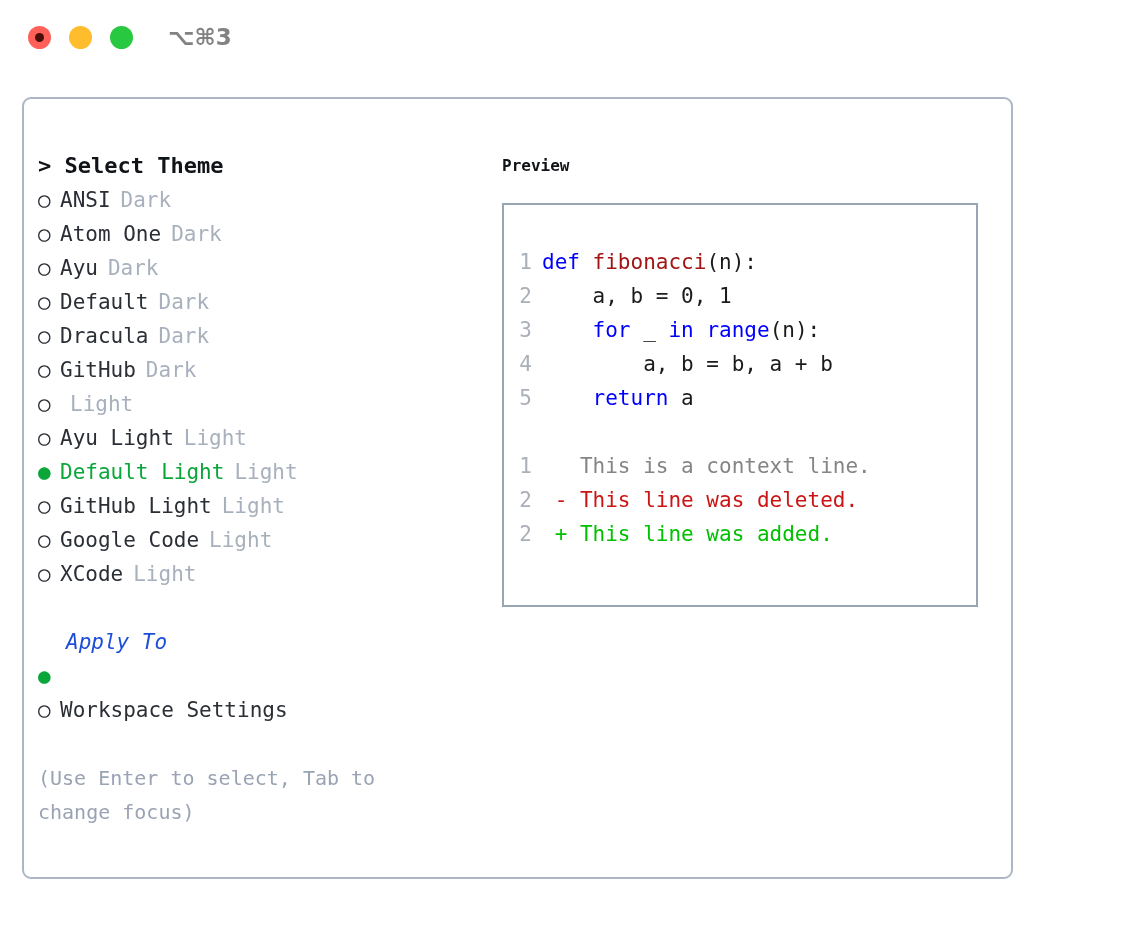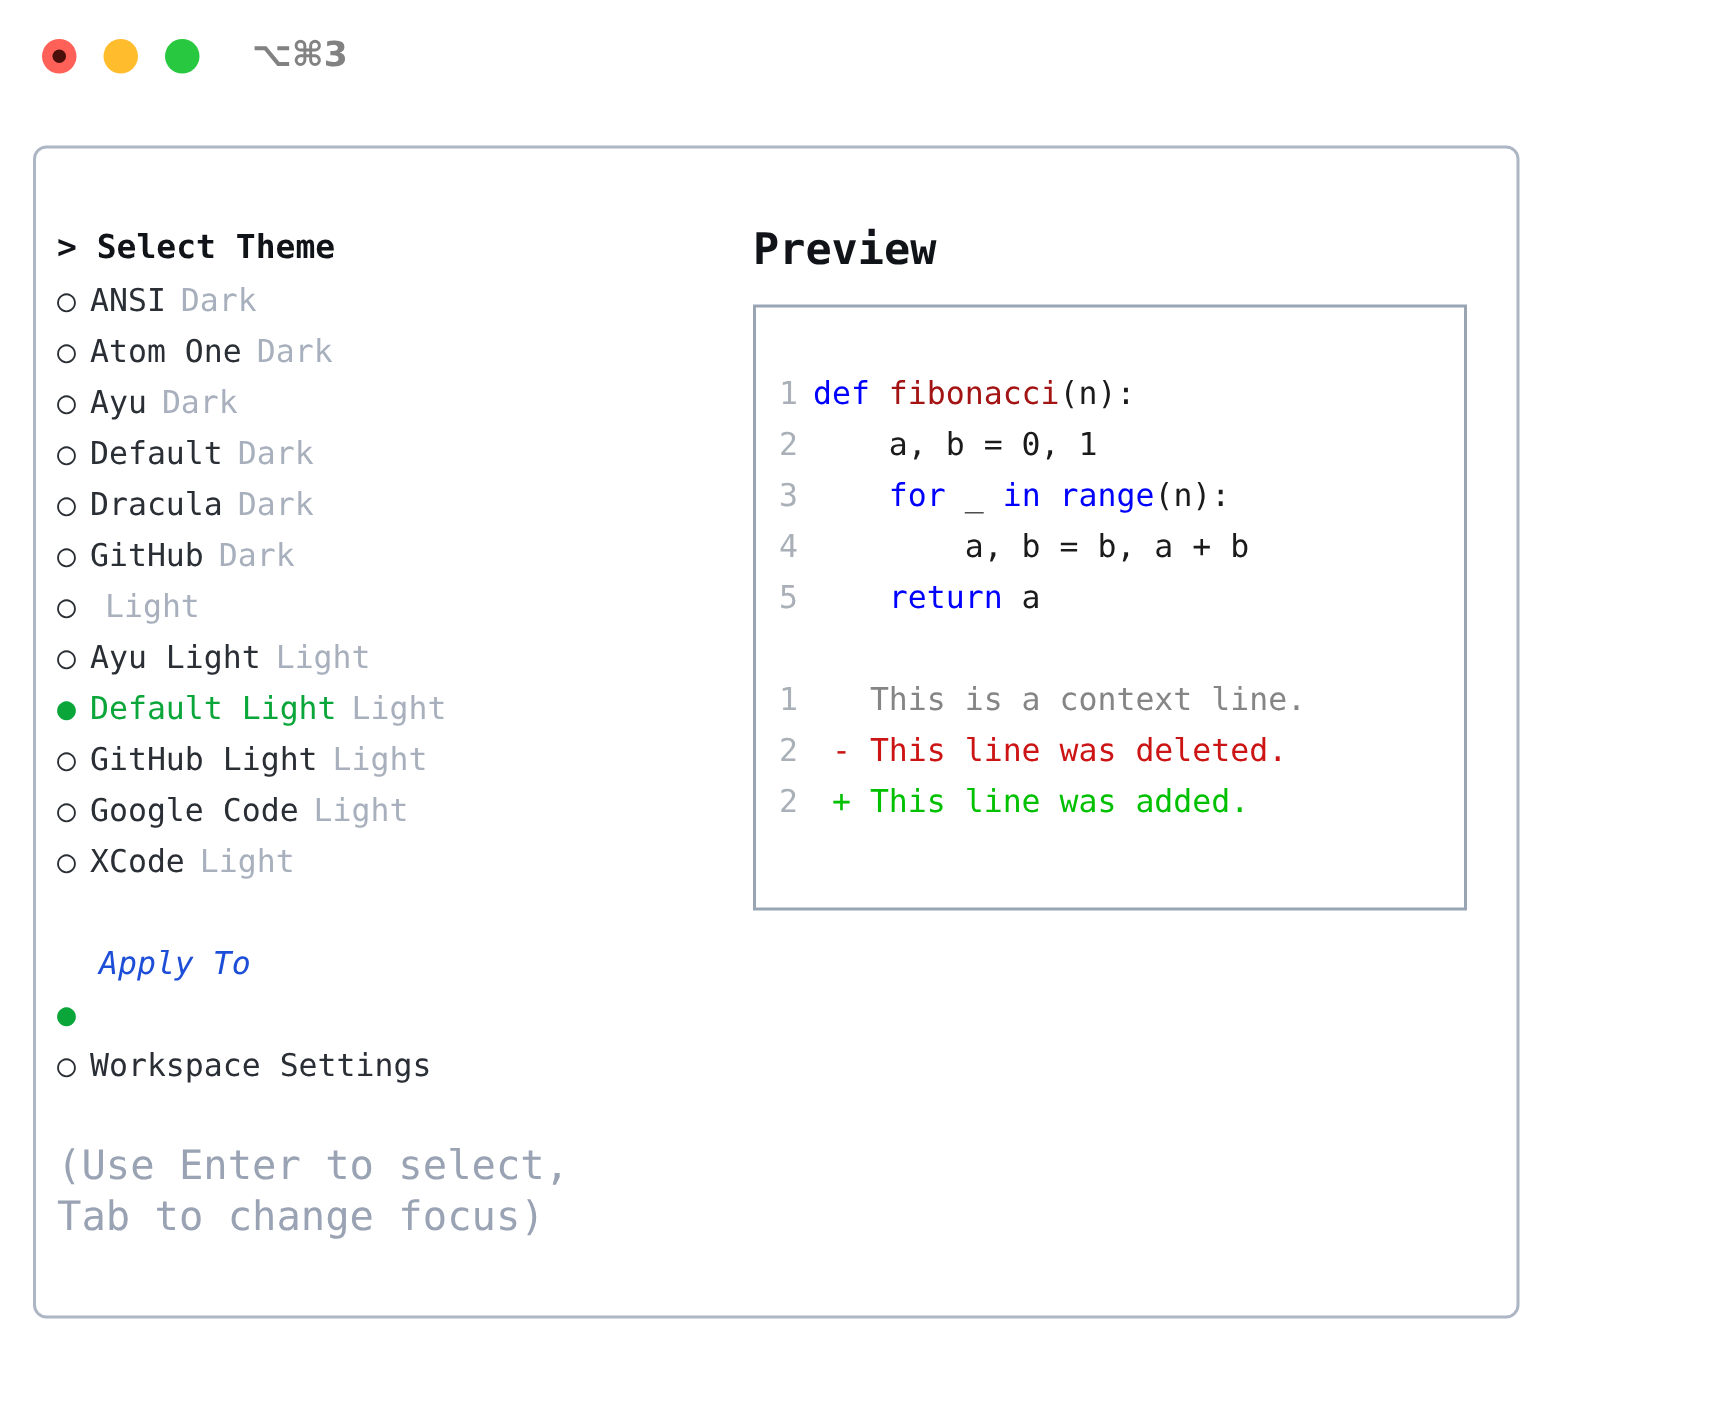--- a/index.html
+++ b/index.html
@@ -123,36 +123,36 @@
   .apply-header {
     font-size: 21px;
     color: #1d4ed8;
     line-height: 34px;
     padding-left: 28px;
     white-space: pre;
     font-style: italic;
   }
   .hint {
     color: #9aa3b4;
-    font-size: 27px;
+    font-size: 20px;
     line-height: 34px;
     width: 400px;
     white-space: pre-wrap;
     word-break: normal;
   }
 
   
   .right-col {
     position: absolute;
     left: 478px;
     top: 50px;
     width: 500px;
   }
   .preview-title {
-    font-size: 29px;
+    font-size: 16px;
     font-weight: bold;
     color: #101317;
     line-height: 34px;
   }
   .preview-box {
     margin-top: 20px;
     width: 476px;
     height: 404px;
     border: 2px solid #9aa5b4;
     box-sizing: border-box;

